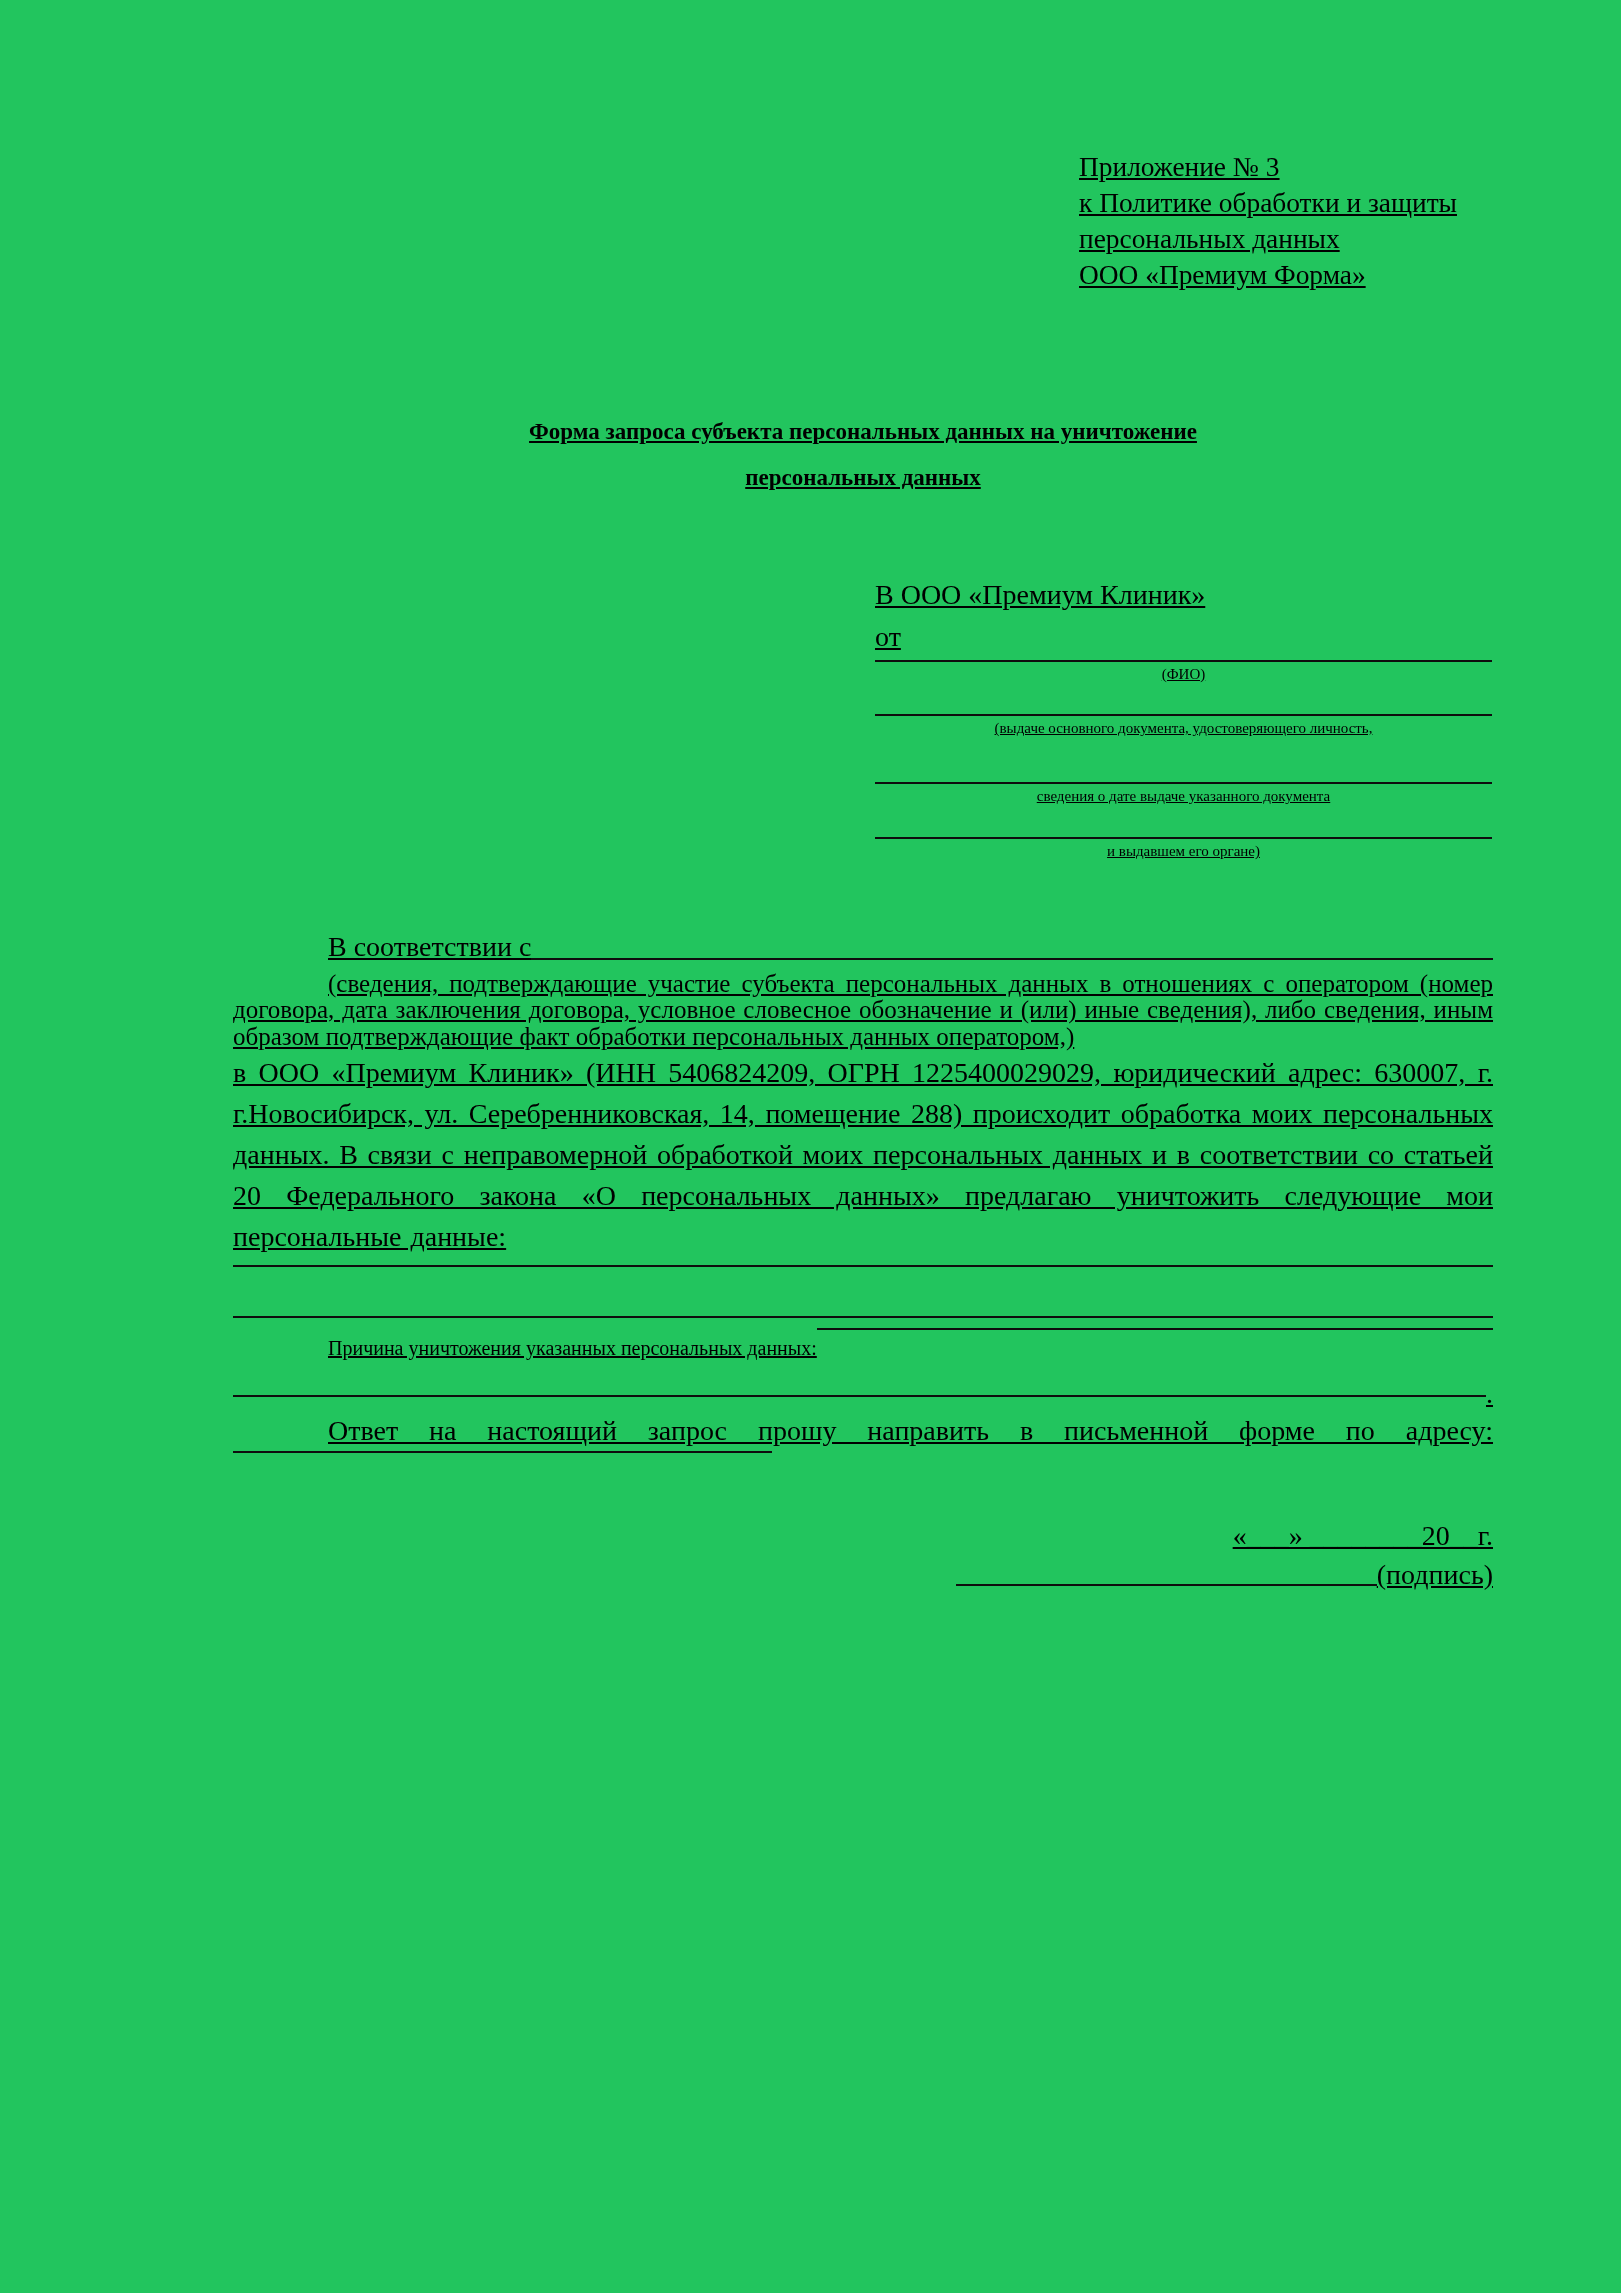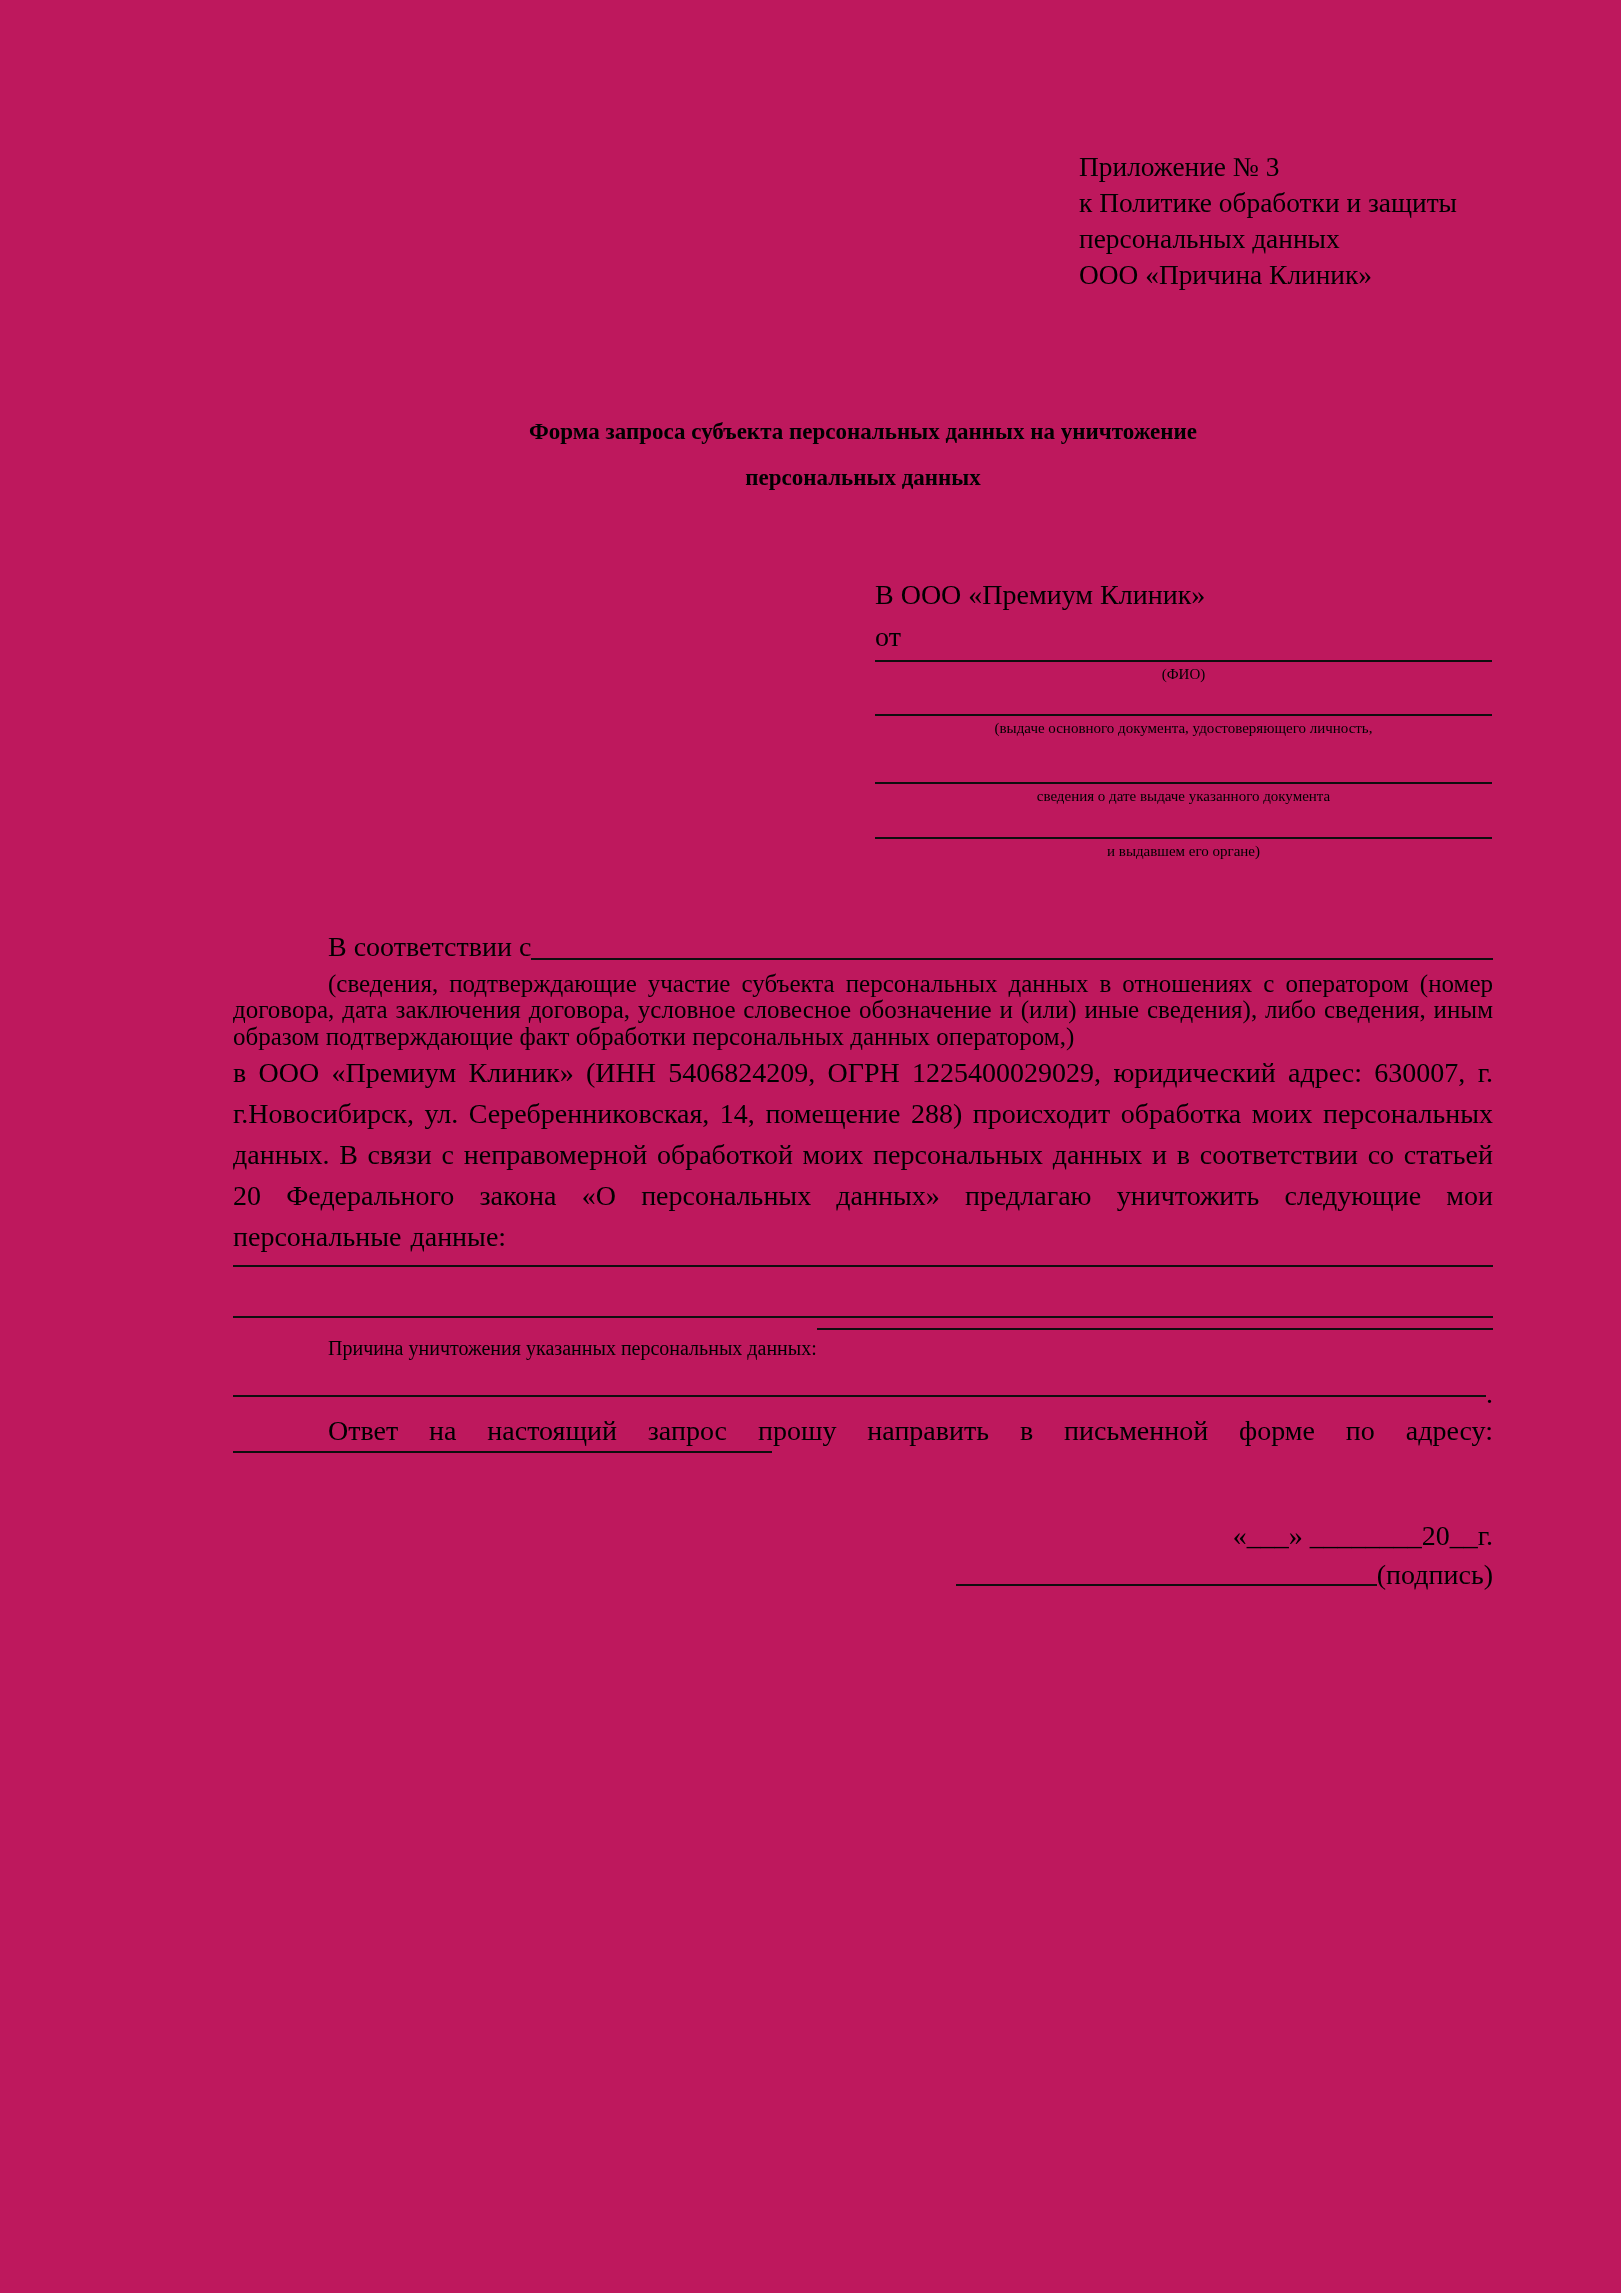--- a/index.html
+++ b/index.html
@@ -1,25 +1,26 @@
 <!DOCTYPE html>
 <html lang="ru"><head>
 <meta charset="utf-8">
 <style>
   * { margin:0; padding:0; box-sizing:border-box; }
   html,body { background:#777; }
   .page {
     position:relative;
     width:1621px; height:2294px;
     margin:0 auto;
-    background:#be185d;
+    background:#22c55e;
     color:#000;
     font-family:"Liberation Serif","DejaVu Serif",serif;
     padding:149px 128px 0 233px;
     overflow:hidden;
+    text-decoration:underline;
   }
   
   .header-note { margin-left:846px; font-size:27.4px; line-height:36px; }
   
   .title { margin-top:116px; text-align:center; font-weight:bold; font-size:23px; line-height:46px; }
   
   .addressee { margin-top:73px; margin-left:642px; width:617px; font-size:28px; }
   .addressee .to { line-height:41px; }
   .addressee .from { line-height:43px; }
   .sign-field .line { border-bottom:2.9px solid #0e0e0e; }
@@ -62,21 +63,21 @@
 </style>
 </head>
 <body>
 
 <div class="page">
 
   <div class="header-note">
     <div>Приложение № 3</div>
     <div>к Политике обработки и защиты</div>
     <div>персональных данных</div>
-    <div>ООО «Причина Клиник»</div>
+    <div>ООО «Премиум Форма»</div>
   </div>
 
   <div class="title">
     <div>Форма запроса субъекта персональных данных на уничтожение</div>
     <div>персональных данных</div>
   </div>
 
   <div class="addressee">
     <div class="to">В ООО «Премиум Клиник»</div>
     <div class="from">от</div>

